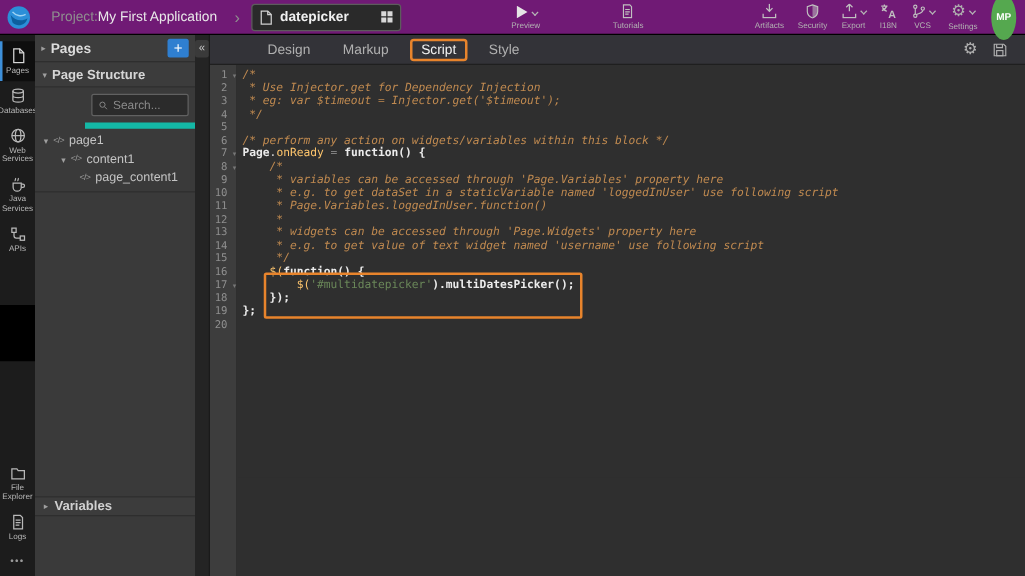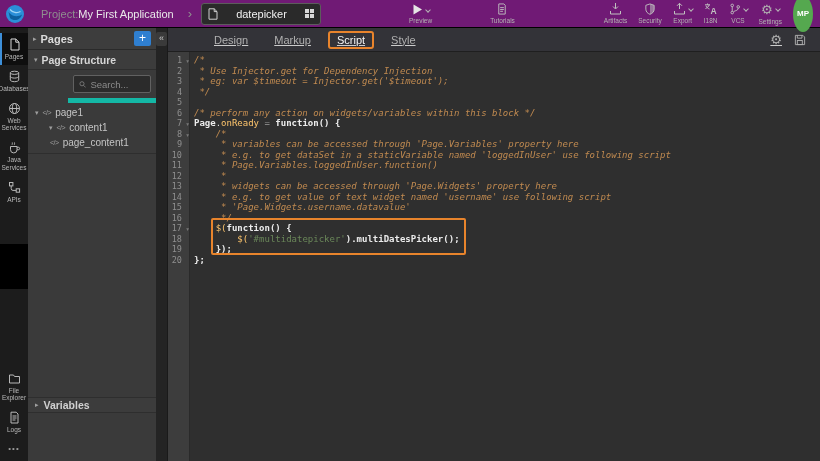--- a/index.html
+++ b/index.html
@@ -8,21 +8,21 @@
   svg { display:block; }
 
   
   .topbar { position:absolute; top:0; left:0; width:820px; height:28px; background:#701a75; display:flex; align-items:center; z-index:10; border-bottom:1px solid #000; }
   .logo { width:20px; height:20px; margin-left:5px; flex:0 0 auto; }
   .crumb { margin-left:16px; font-size:11px; white-space:nowrap; }
   .crumb .dim { color:#8f8f8f; }
   .crumb .name { color:#e9e9e9; }
   .crumb-sep { color:#8f8f8f; font-size:13px; margin-left:14px; }
   .pagetab { margin-left:9px; height:22px; width:120px; background:#2a2a2a; border:1px solid #5c5c5c; border-radius:3px; display:flex; align-items:center; padding:0 6px; gap:6px; }
-  .pagetab .tab-label { font-size:11px; font-weight:normal; color:#f0f0f0; flex:1;text-align:center; }
+  .pagetab .tab-label { font-size:11px; font-weight:bold; color:#f0f0f0; flex:1; }
   .grid-icon { width:9px; height:9px; display:grid; grid-template-columns:4px 4px; grid-template-rows:4px 4px; gap:1px; }
   .grid-icon i { background:#d8d8d8; }
   .top-item { display:flex; flex-direction:column; align-items:center; gap:2px; color:#b3b3b3; }
   .top-item .lbl { font-size:6.5px; color:#b3b3b3; white-space:nowrap; }
   .iconrow { display:flex; align-items:flex-start; }
   .chev { width:4px; height:4px; border-right:1px solid #b5b5b5; border-bottom:1px solid #b5b5b5; transform:rotate(45deg); display:inline-block; margin:4px 0 0 3px; }
   .preview-item { margin-left:88px; }
   .tutorials-item { margin-left:58px; }
   .top-right { margin-left:auto; display:flex; align-items:center; gap:11px; padding-right:7px; }
   .avatar { width:20px; height:36px; border-radius:50%; background:#55a84f; color:#fff; font-size:8px; font-weight:bold; display:flex; align-items:center; justify-content:center; }
@@ -45,30 +45,30 @@
   .panel-h2 { height:20px; display:flex; align-items:center; padding:0 6px; gap:4px; border-bottom:1px solid #2e2e2e; background:#3c3c3c; }
   .panel-h2 .t { font-size:10.5px; font-weight:bold; color:#d6d6d6; }
   .searchwrap { padding:5px; border-bottom:5px solid #14b8a6;margin-left:40px; }
   .searchbox { height:18px; background:#2b2b2b; border:1px solid #616161; border-radius:2px; display:flex; align-items:center; gap:4px; padding:0 5px; }
   .searchbox input { background:transparent; border:none; outline:none; color:#bdbdbd; font-size:9.5px; width:100%; font-family:"Liberation Sans",sans-serif; }
   .searchbox input::placeholder { color:#8b8b8b; }
   .tree { border-bottom:1px solid #2e2e2e; padding:2px 0 3px; }
   .tree-row { height:15px; display:flex; align-items:center; gap:4px; font-size:10px; color:#c4c4c4; }
   .tree-row .tri { font-family:"DejaVu Sans",sans-serif; font-size:7px; color:#9f9f9f; }
   .tree-row .code-ic { font-size:7px; color:#9f9f9f; letter-spacing:-0.5px; }
-  .d0 { padding-left:7px; } .d1 { padding-left:21px; } .d2 { padding-left:22px; }
+  .d0 { padding-left:7px; } .d1 { padding-left:21px; } .d2 { padding-left:22px;justify-content:center; }
   .vars { position:absolute; left:0; top:369px; width:100%; height:16px; background:#3c3c3c; border-top:1px solid #2e2e2e; border-bottom:1px solid #2e2e2e; display:flex; align-items:center; gap:5px; padding:0 7px; }
   .vars .t { font-size:10.5px; font-weight:bold; color:#d0d0d0; }
 
   
   .strip { position:absolute; left:156px; top:28px; width:12px; height:433px; background:#242424; border-right:1px solid #1a1a1a; }
   .collapse-btn { margin:4px auto 0; width:11px; height:14px; background:#3a3a3a; border-radius:2px; color:#c9c9c9; font-size:9px; line-height:13px; text-align:center; }
 
   
-  .editor { position:absolute; left:168px; top:28px; width:652px; height:354px; background:#2f2f2f;text-decoration:underline; }
+  .editor { position:absolute; left:168px; top:28px; width:652px; height:354px; background:#2f2f2f; }
   .tabbar { height:24px; background:#333338; border-bottom:1px solid #1f1f1f; display:flex; align-items:center; padding-left:46px; gap:26px; }
   .etab { font-size:11px; color:#b0b0b0; }
   .etab.active { border:2px solid #e8842c; border-radius:3px; padding:1px 7px; color:#f2f2f2; margin:0 -9px; }
   .tab-actions { margin-left:auto; display:flex; align-items:center; gap:12px; padding-right:14px; color:#b0b0b0; }
   .gear-glyph { font-family:"DejaVu Sans",sans-serif; font-size:13px; line-height:1; color:#b0b0b0; }
 
   .codearea { position:absolute; left:0; top:24px; width:652px; height:409px; font-family:"DejaVu Sans Mono", monospace; }
   .gutter { position:absolute; left:0; top:0; width:22px; height:100%; background:#3d3d3d; border-right:1px solid #2a2a2a; padding-top:3px; }
   .ln { position:relative; height:10.5px; font-size:8.5px; color:#8f8f8f; text-align:right; padding-right:7px; line-height:10.5px; }
   .ln .fold { position:absolute; right:0; top:1px; font-style:normal; font-family:"DejaVu Sans",sans-serif; font-size:5.5px; color:#777; }
@@ -331,21 +331,20 @@
         <div class="cl"><span class="s-plain"></span></div>
         <div class="cl"><span class="s-comment">/* perform any action on widgets/variables within this block */</span></div>
         <div class="cl"><span class="s-kw">Page</span><span class="s-plain">.</span><span class="s-prop">onReady</span><span class="s-plain"> </span><span class="s-op">=</span><span class="s-plain"> </span><span class="s-kw">function() {</span></div>
         <div class="cl"><span class="s-comment">    /*</span></div>
         <div class="cl"><span class="s-comment">     * variables can be accessed through 'Page.Variables' property here</span></div>
         <div class="cl"><span class="s-comment">     * e.g. to get dataSet in a staticVariable named 'loggedInUser' use following script</span></div>
         <div class="cl"><span class="s-comment">     * Page.Variables.loggedInUser.function()</span></div>
         <div class="cl"><span class="s-comment">     *</span></div>
         <div class="cl"><span class="s-comment">     * widgets can be accessed through 'Page.Widgets' property here</span></div>
         <div class="cl"><span class="s-comment">     * e.g. to get value of text widget named 'username' use following script</span></div>
-        <div class="cl"><span class="s-comment">     * 'Page.Widgets.username.datavalue'</span></div>
         <div class="cl"><span class="s-comment">     */</span></div>
         <div class="cl"><span class="s-plain">    </span><span class="s-prop">$(</span><span class="s-kw">function() {</span></div>
         <div class="cl"><span class="s-plain">        </span><span class="s-prop">$(</span><span class="s-str">'#multidatepicker'</span><span class="s-kw">).</span><span class="s-kw">multiDatesPicker();</span></div>
         <div class="cl"><span class="s-plain">    </span><span class="s-kw">});</span></div>
         <div class="cl"><span class="s-kw">};</span></div>
       </div>
     <div class="hl-box"></div>
   </div>
 </div>
 

